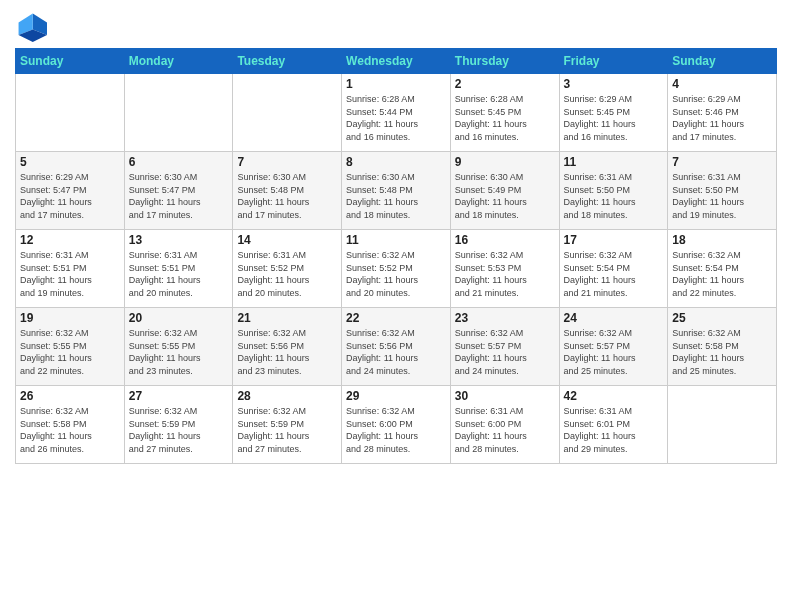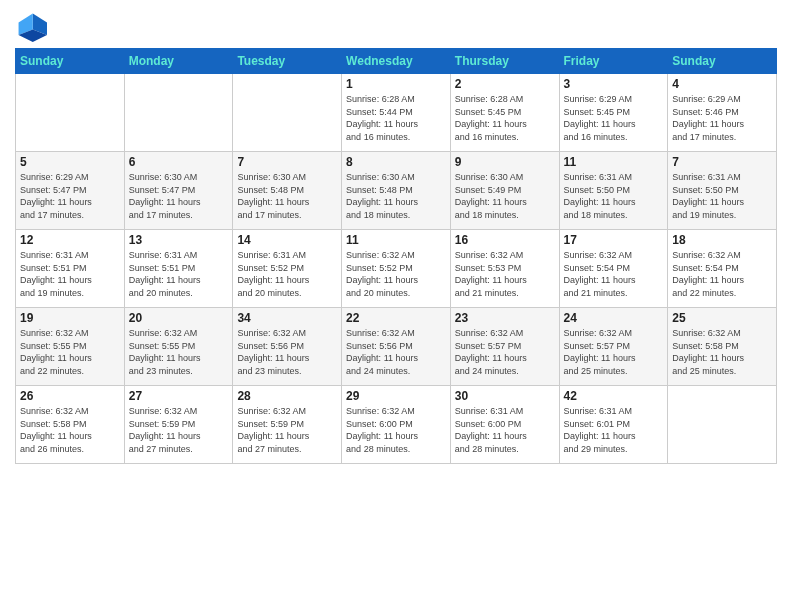--- a/index.html
+++ b/index.html
@@ -270,21 +270,21 @@
 and 22 minutes.</div>
           </td>
           <td>
             <div class="day-number">20</div>
             <div class="day-info" style="white-space: pre-line;">Sunrise: 6:32 AM
 Sunset: 5:55 PM
 Daylight: 11 hours
 and 23 minutes.</div>
           </td>
           <td>
-            <div class="day-number">34</div>
+            <div class="day-number">21</div>
             <div class="day-info" style="white-space: pre-line;">Sunrise: 6:32 AM
 Sunset: 5:56 PM
 Daylight: 11 hours
 and 23 minutes.</div>
           </td>
           <td>
             <div class="day-number">22</div>
             <div class="day-info" style="white-space: pre-line;">Sunrise: 6:32 AM
 Sunset: 5:56 PM
 Daylight: 11 hours

